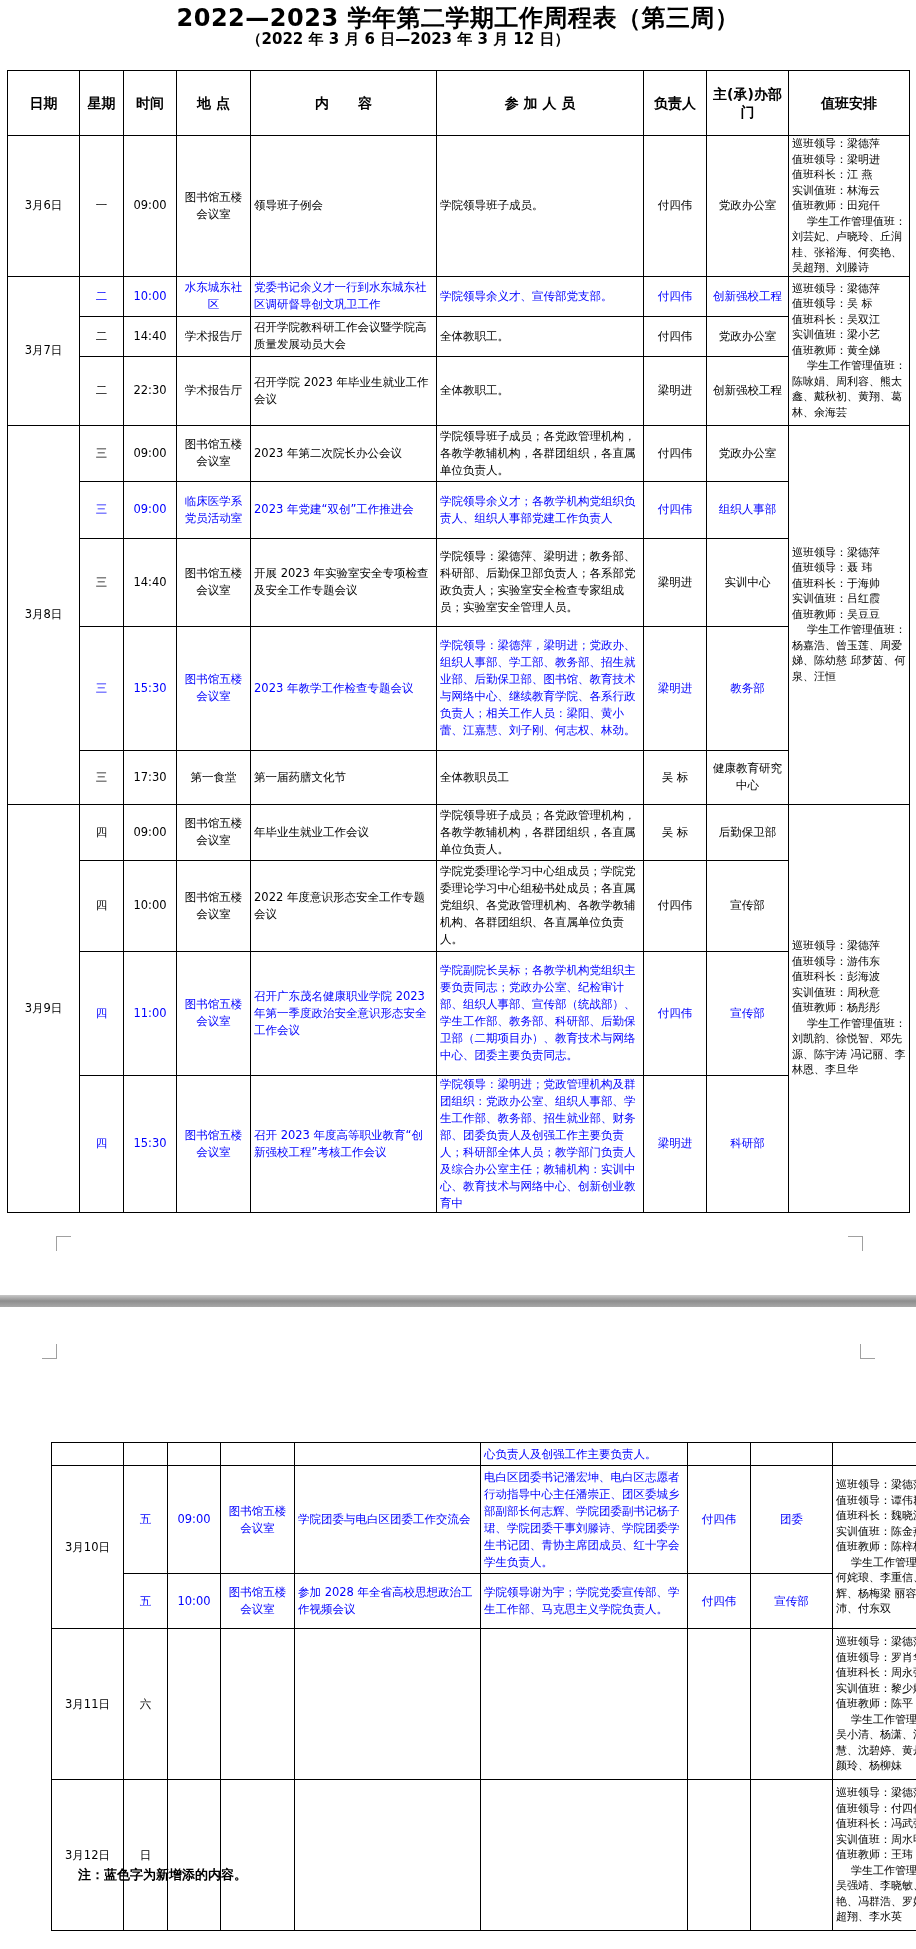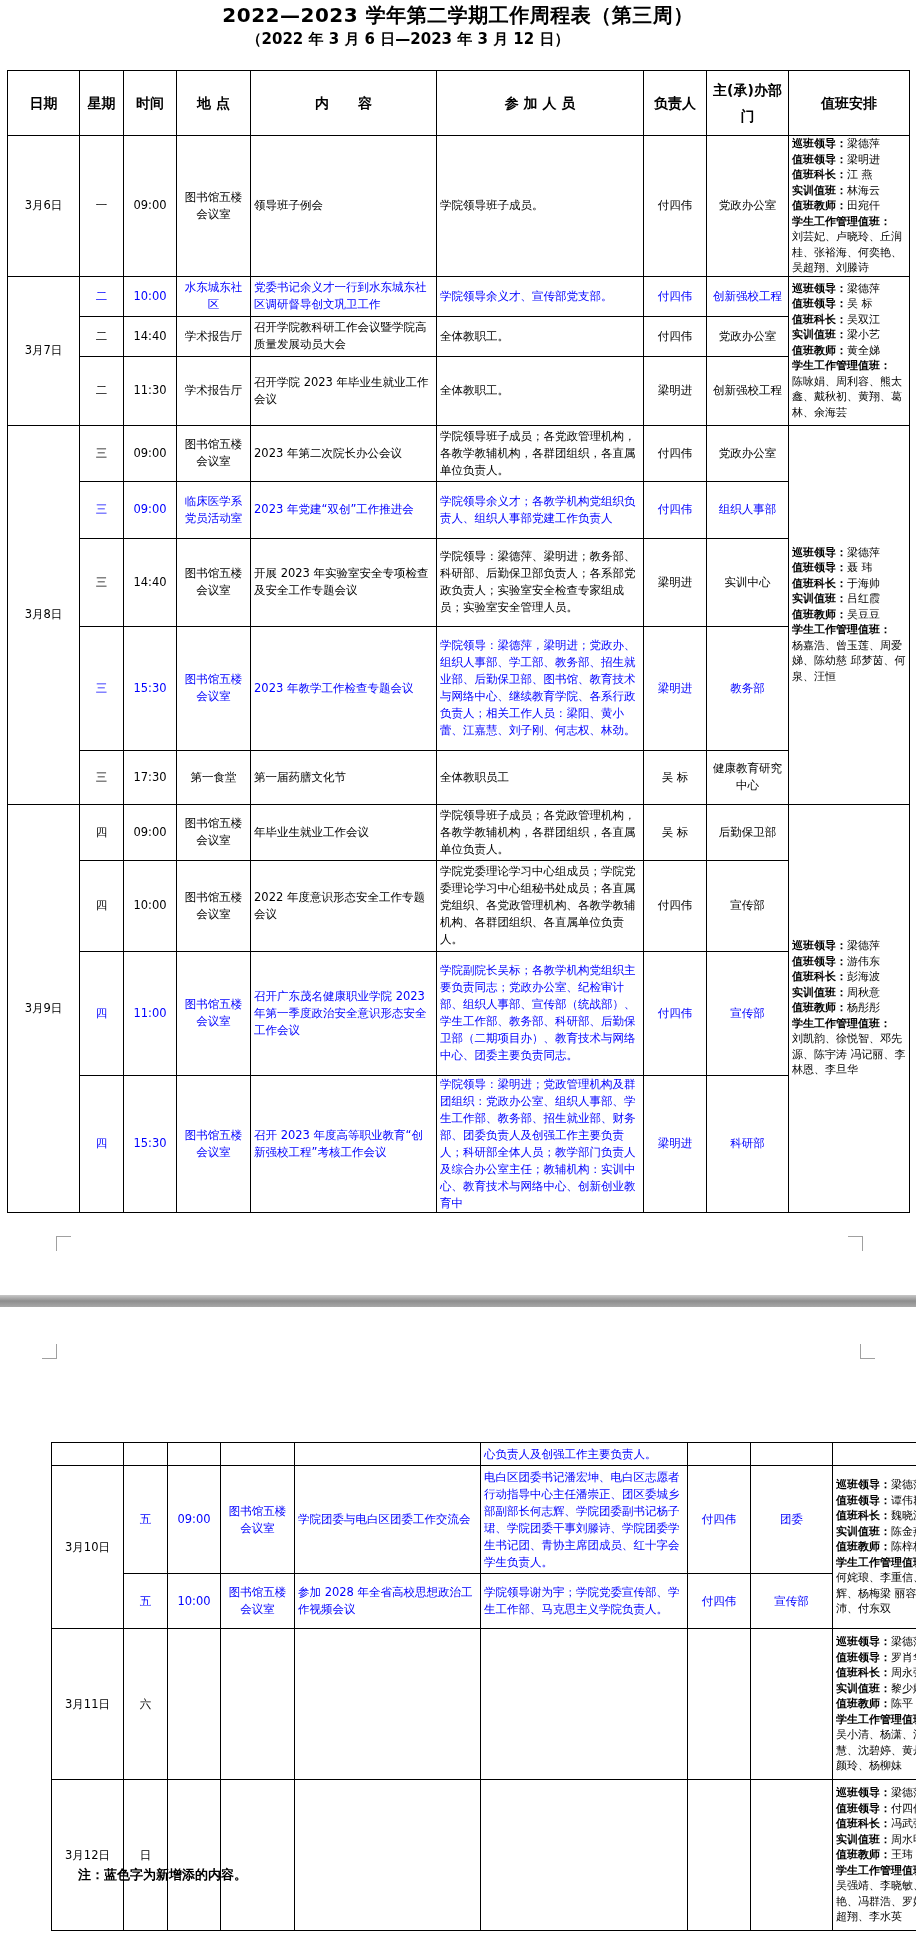--- a/index.html
+++ b/index.html
@@ -1,27 +1,27 @@
 <!DOCTYPE html>
 <html><head>
 <meta charset="utf-8">
 <style>
   html,body{margin:0;padding:0;background:#fff;}
   body{width:916px;height:1949px;position:relative;overflow:hidden;font-family:"DejaVu Sans","Liberation Sans",sans-serif;color:#000;}
-  .title{position:absolute;left:0;width:916px;text-align:center;font-size:20px;font-weight:bold;top:2px;letter-spacing:0.5px;}
+  .title{position:absolute;left:0;width:916px;text-align:center;font-size:24px;font-weight:bold;top:2px;letter-spacing:0.5px;}
   .subtitle{position:absolute;left:0;width:816px;text-align:center;font-size:15px;font-weight:bold;top:30px;}
   .mark{position:absolute;width:14px;height:14px;border-color:#a0a0a0;border-style:solid;border-width:0;}
   table{position:absolute;left:7px;border-collapse:collapse;table-layout:fixed;width:902px;}
   td,th{border:1.3px solid #000;font-size:11.5px;line-height:17px;padding:0 3px;vertical-align:middle;word-break:break-all;}
   th{font-weight:bold;font-size:14px;text-align:center;height:64px;}
   td.c{text-align:center;}
   td.b{font-weight:normal;}
   .blue{color:#0000ff;}
   td.duty{font-size:11px;line-height:15.5px;vertical-align:middle;padding:0 3px;}
-  .dl{font-weight:bold;}
+  .dl{font-weight:normal;text-align:right;}
   .page-gap{position:absolute;left:0;top:1295px;width:916px;height:12px;background:linear-gradient(#c8c8c8,#8e8e8e 50%,#a8a8a8);}
   .note{position:absolute;left:78px;top:1866px;font-size:13px;font-weight:bold;}
 </style>
 </head>
 <body>
 
 <div class="title">2022—2023 学年第二学期工作周程表（第三周）</div>
 <div class="subtitle">（2022 年 3 月 6 日—2023 年 3 月 12 日）</div>
 
 <div class="mark" style="left:56px;top:1236px;border-left-width:1px;border-top-width:1px;"></div>
@@ -44,21 +44,21 @@
   </colgroup>
   <thead>
     <tr>
       <th>日期</th>
       <th>星期</th>
       <th>时间</th>
       <th>地 点</th>
       <th style="white-space:pre">内      容</th>
       <th>参 加 人 员</th>
       <th>负责人</th>
-      <th style="line-height:26px">主(承)办部 门</th>
+      <th style="line-height:18px">主(承)办部 门</th>
       <th>值班安排</th>
     </tr>
   </thead>
   <tbody>
 
     <tr style="height:123px">
       <td class="c b">3月6日</td>
       <td class="c">一</td>
       <td class="c b">09:00</td>
       <td class="c">图书馆五楼会议室</td>
@@ -100,21 +100,21 @@
       <td class="c">二</td>
       <td class="c b">14:40</td>
       <td class="c">学术报告厅</td>
       <td>召开学院教科研工作会议暨学院高质量发展动员大会</td>
       <td>全体教职工。</td>
       <td class="c">付四伟</td>
       <td class="c">党政办公室</td>
     </tr>
     <tr style="height:69px">
       <td class="c">二</td>
-      <td class="c b">11:30</td>
+      <td class="c b">22:30</td>
       <td class="c">学术报告厅</td>
       <td>召开学院 2023 年毕业生就业工作会议</td>
       <td>全体教职工。</td>
       <td class="c">梁明进</td>
       <td class="c">创新强校工程</td>
     </tr>
 
     <tr style="height:56px">
       <td class="c b" rowspan="5">3月8日</td>
       <td class="c">三</td>

